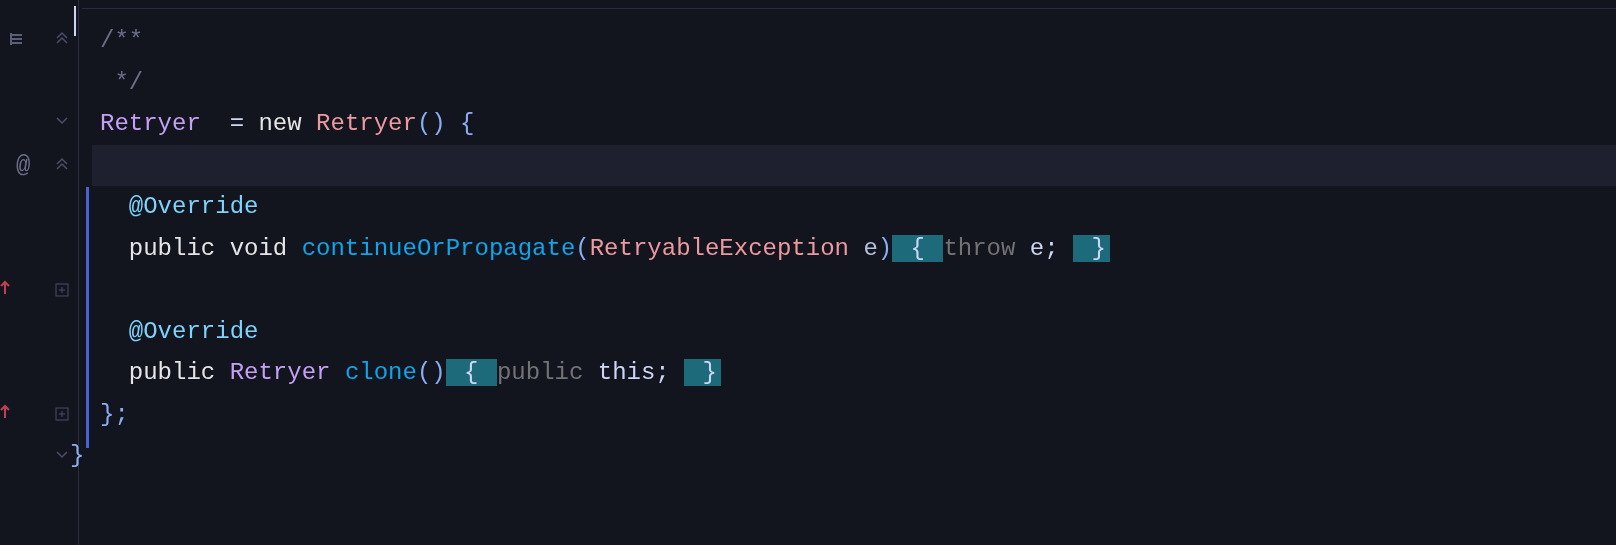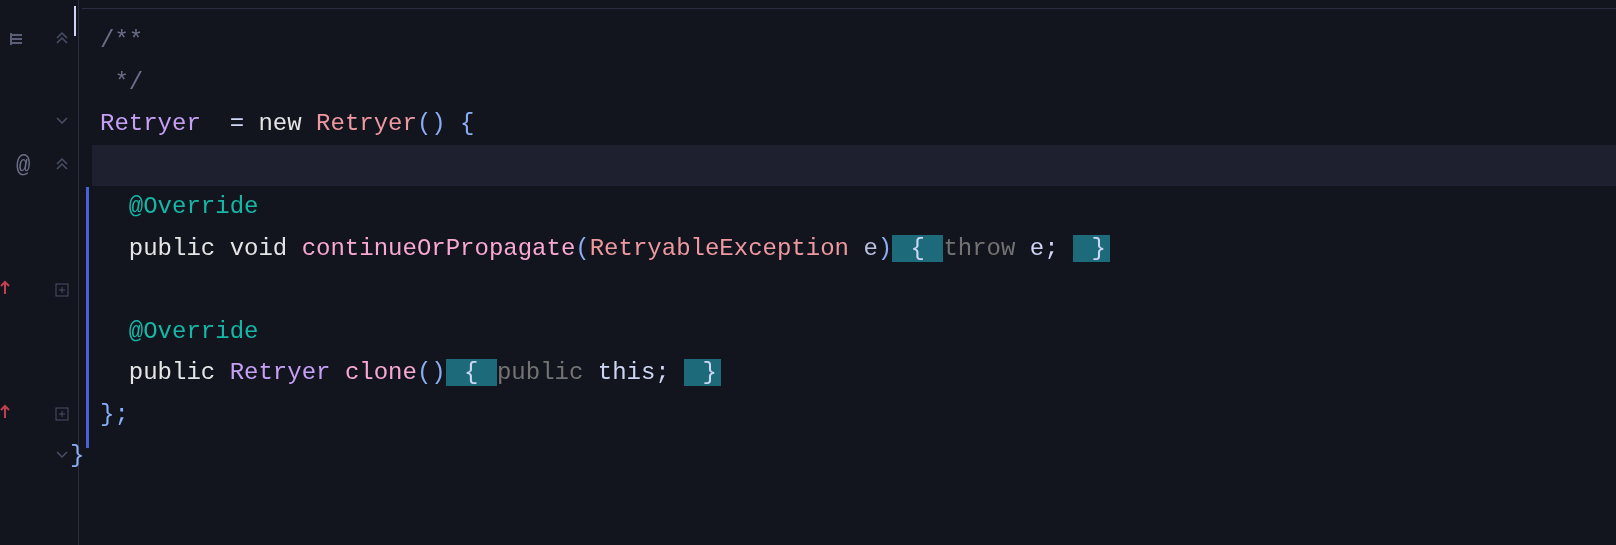--- a/index.html
+++ b/index.html
@@ -80,22 +80,22 @@
     top: 8px;
     height: 1px;
     background: #2a2d3e;
   }
   .token-comment { color: #6a6f88; }
   .token-type { color: #c6a0f6; }
   .token-constant { color: #c6a0f6; font-style: italic; }
   .token-keyword { color: #e5e5e5; }
   .token-keyword-ctrl { color: #737373; }
   .token-class { color: #ee99a0; }
-  .token-method { color: #f9a8d4; }
-  .token-annotation { color: #14b8a6; }
+  .token-method { color: #0ea5e9; }
+  .token-annotation { color: #7dd3fc; }
   .token-param { color: #b8c0e0; }
   .token-punct { color: #8aadf4; }
   .token-plain { color: #cdd6f4; }
   .highlight-brace {
     background: #1d6a7a;
     color: #cdd6f4;
     padding: 0 4px;
   }
   .cursor {
     position: absolute;

